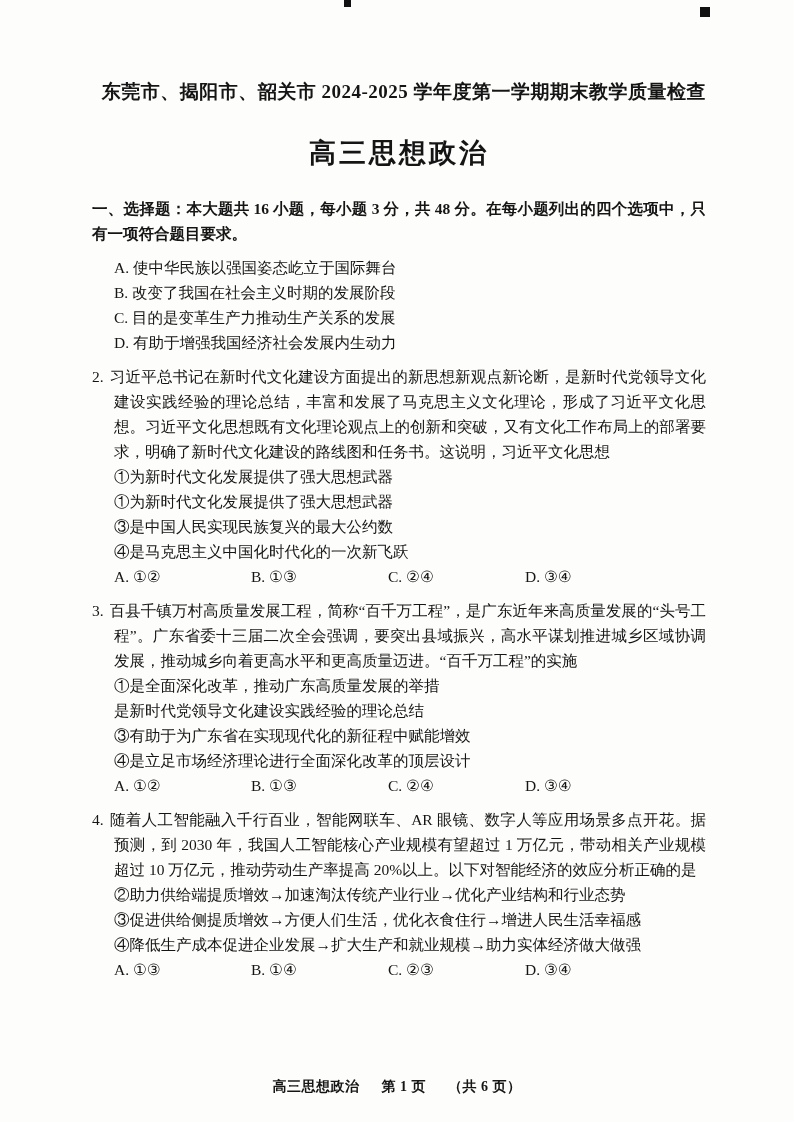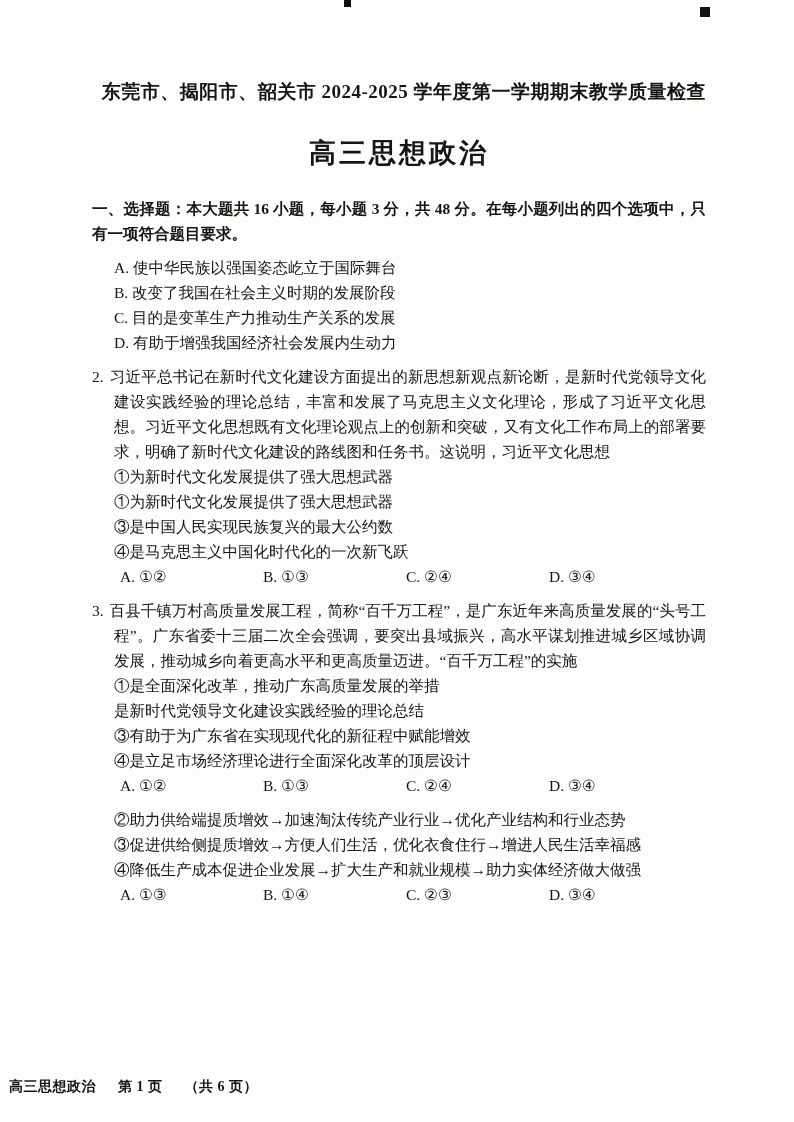--- a/index.html
+++ b/index.html
@@ -52,28 +52,29 @@
     padding-left: 22px;
     text-indent: -22px;
     text-align: justify;
   }
   .q-num { margin-right: 6px; }
   .q-line { padding-left: 22px; }
   .choice-row {
     padding-left: 22px;
     display: flex;
   }
-  .choice-row .choice { width: 137px; flex: 0 0 auto; margin-left: 6px; }
+  .choice-row .choice { width: 137px; flex: 0 0 auto; }
   .choice-row .choice:last-child { width: auto; }
 
   .footer {
     position: absolute;
     left: 0;
     right: 0;
     bottom: 26px;
+    text-align: center;
     font-size: 14px;
     font-weight: bold;
     letter-spacing: 0.5px;
   }
   .footer span { margin: 0 9px; }
 </style>
 </head>
 <body>
 
 <div class="artifact a1"></div>
@@ -115,20 +116,21 @@
     <p class="q-line">④是立足市场经济理论进行全面深化改革的顶层设计</p>
     <p class="choice-row">
       <span class="choice">A. ①②</span>
       <span class="choice">B. ①③</span>
       <span class="choice">C. ②④</span>
       <span class="choice">D. ③④</span>
     </p>
   </div>
 
   <div class="question">
+    <p class="q-stem"><span class="q-num">4.</span><span>随着人工智能融入千行百业，智能网联车、AR 眼镜、数字人等应用场景多点开花。据预测，到 2030 年，我国人工智能核心产业规模有望超过 1 万亿元，带动相关产业规模超过 10 万亿元，推动劳动生产率提高 20%以上。以下对智能经济的效应分析正确的是</span></p>
     <p class="q-line">②助力供给端提质增效→加速淘汰传统产业行业→优化产业结构和行业态势</p>
     <p class="q-line">③促进供给侧提质增效→方便人们生活，优化衣食住行→增进人民生活幸福感</p>
     <p class="q-line">④降低生产成本促进企业发展→扩大生产和就业规模→助力实体经济做大做强</p>
     <p class="choice-row">
       <span class="choice">A. ①③</span>
       <span class="choice">B. ①④</span>
       <span class="choice">C. ②③</span>
       <span class="choice">D. ③④</span>
     </p>
   </div>

